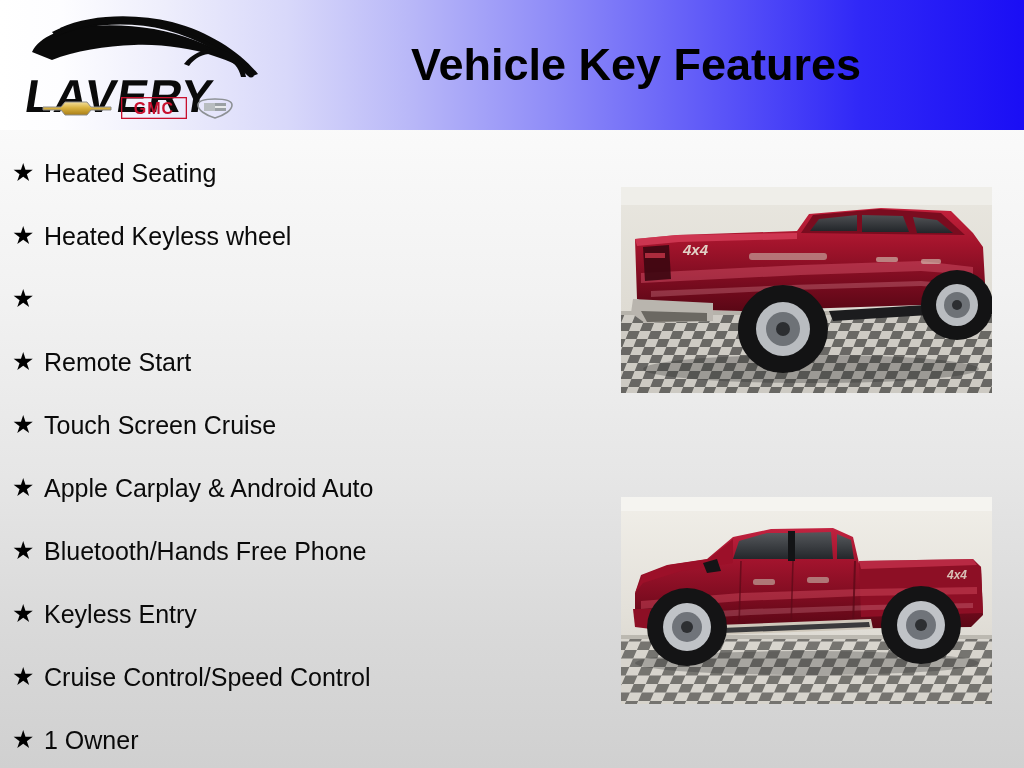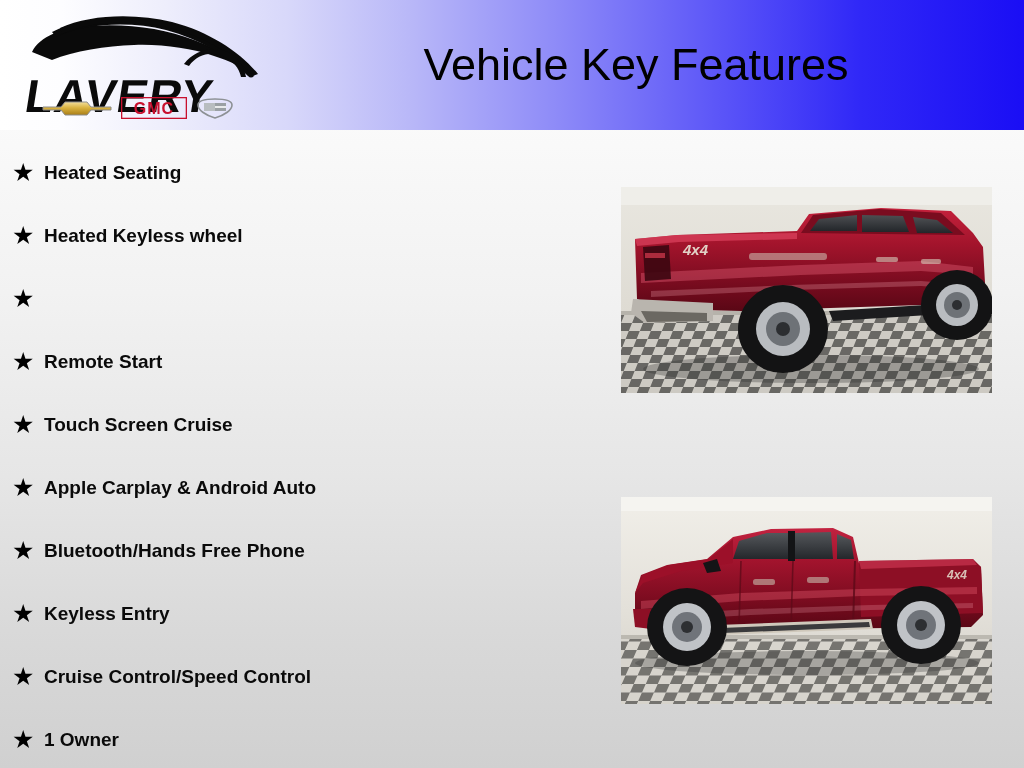--- a/index.html
+++ b/index.html
@@ -70,21 +70,21 @@
   .brand-cad  { width: 40px; height: 22px; }
 
   
   #title {
     position: absolute;
     left: 286px;
     top: 36px;
     width: 700px;
     text-align: center;
     font-size: 45px;
-    font-weight: normal;
+    font-weight: bold;
     color: #000000;
     letter-spacing: 0px;
     white-space: nowrap;
     line-height: 58px;
   }
 
   
   #features {
     position: absolute;
     left: 0;
@@ -99,22 +99,22 @@
     padding-left: 12px;
   }
   .feature-star {
     width: 32px;
     font-size: 25px;
     line-height: 25px;
     color: #000000;
     flex: 0 0 auto;
   }
   .feature-label {
-    font-size: 19px;
-    font-weight: bold;
+    font-size: 25px;
+    font-weight: normal;
     color: #0a0a0a;
     line-height: 30px;
     white-space: nowrap;
   }
 
   
   .photo {
     position: absolute;
     overflow: hidden;
     background: #cfcdc8;

